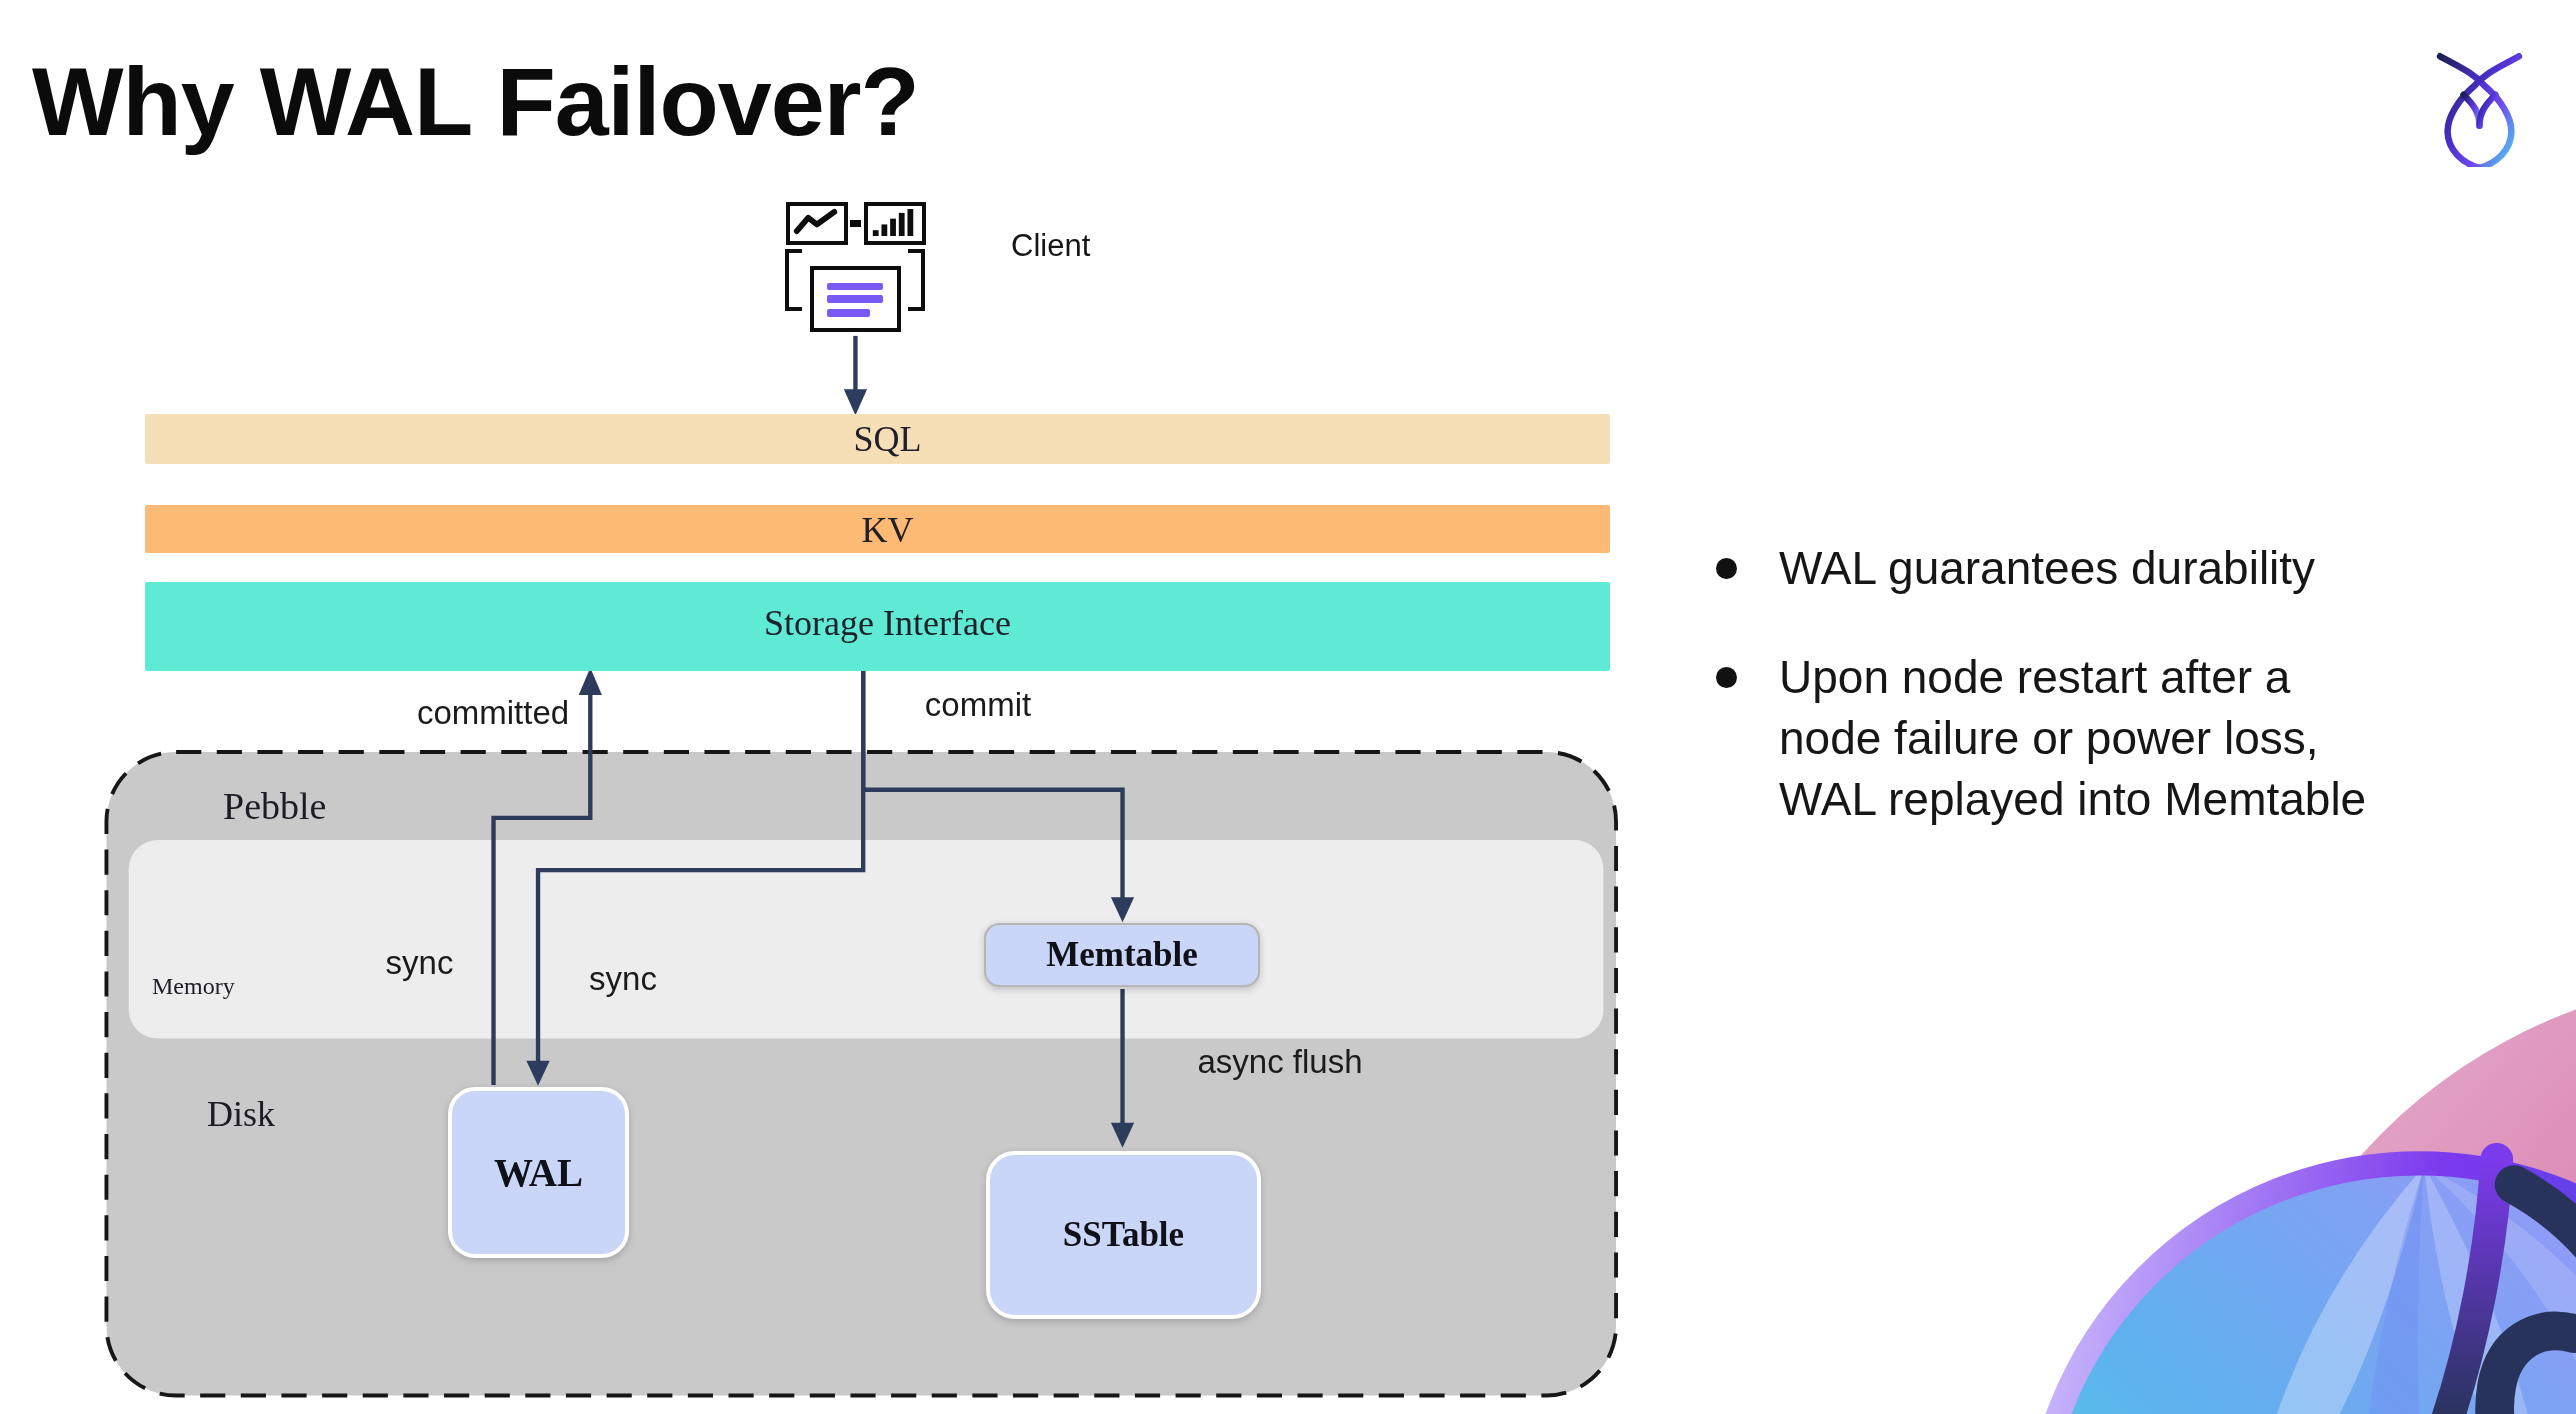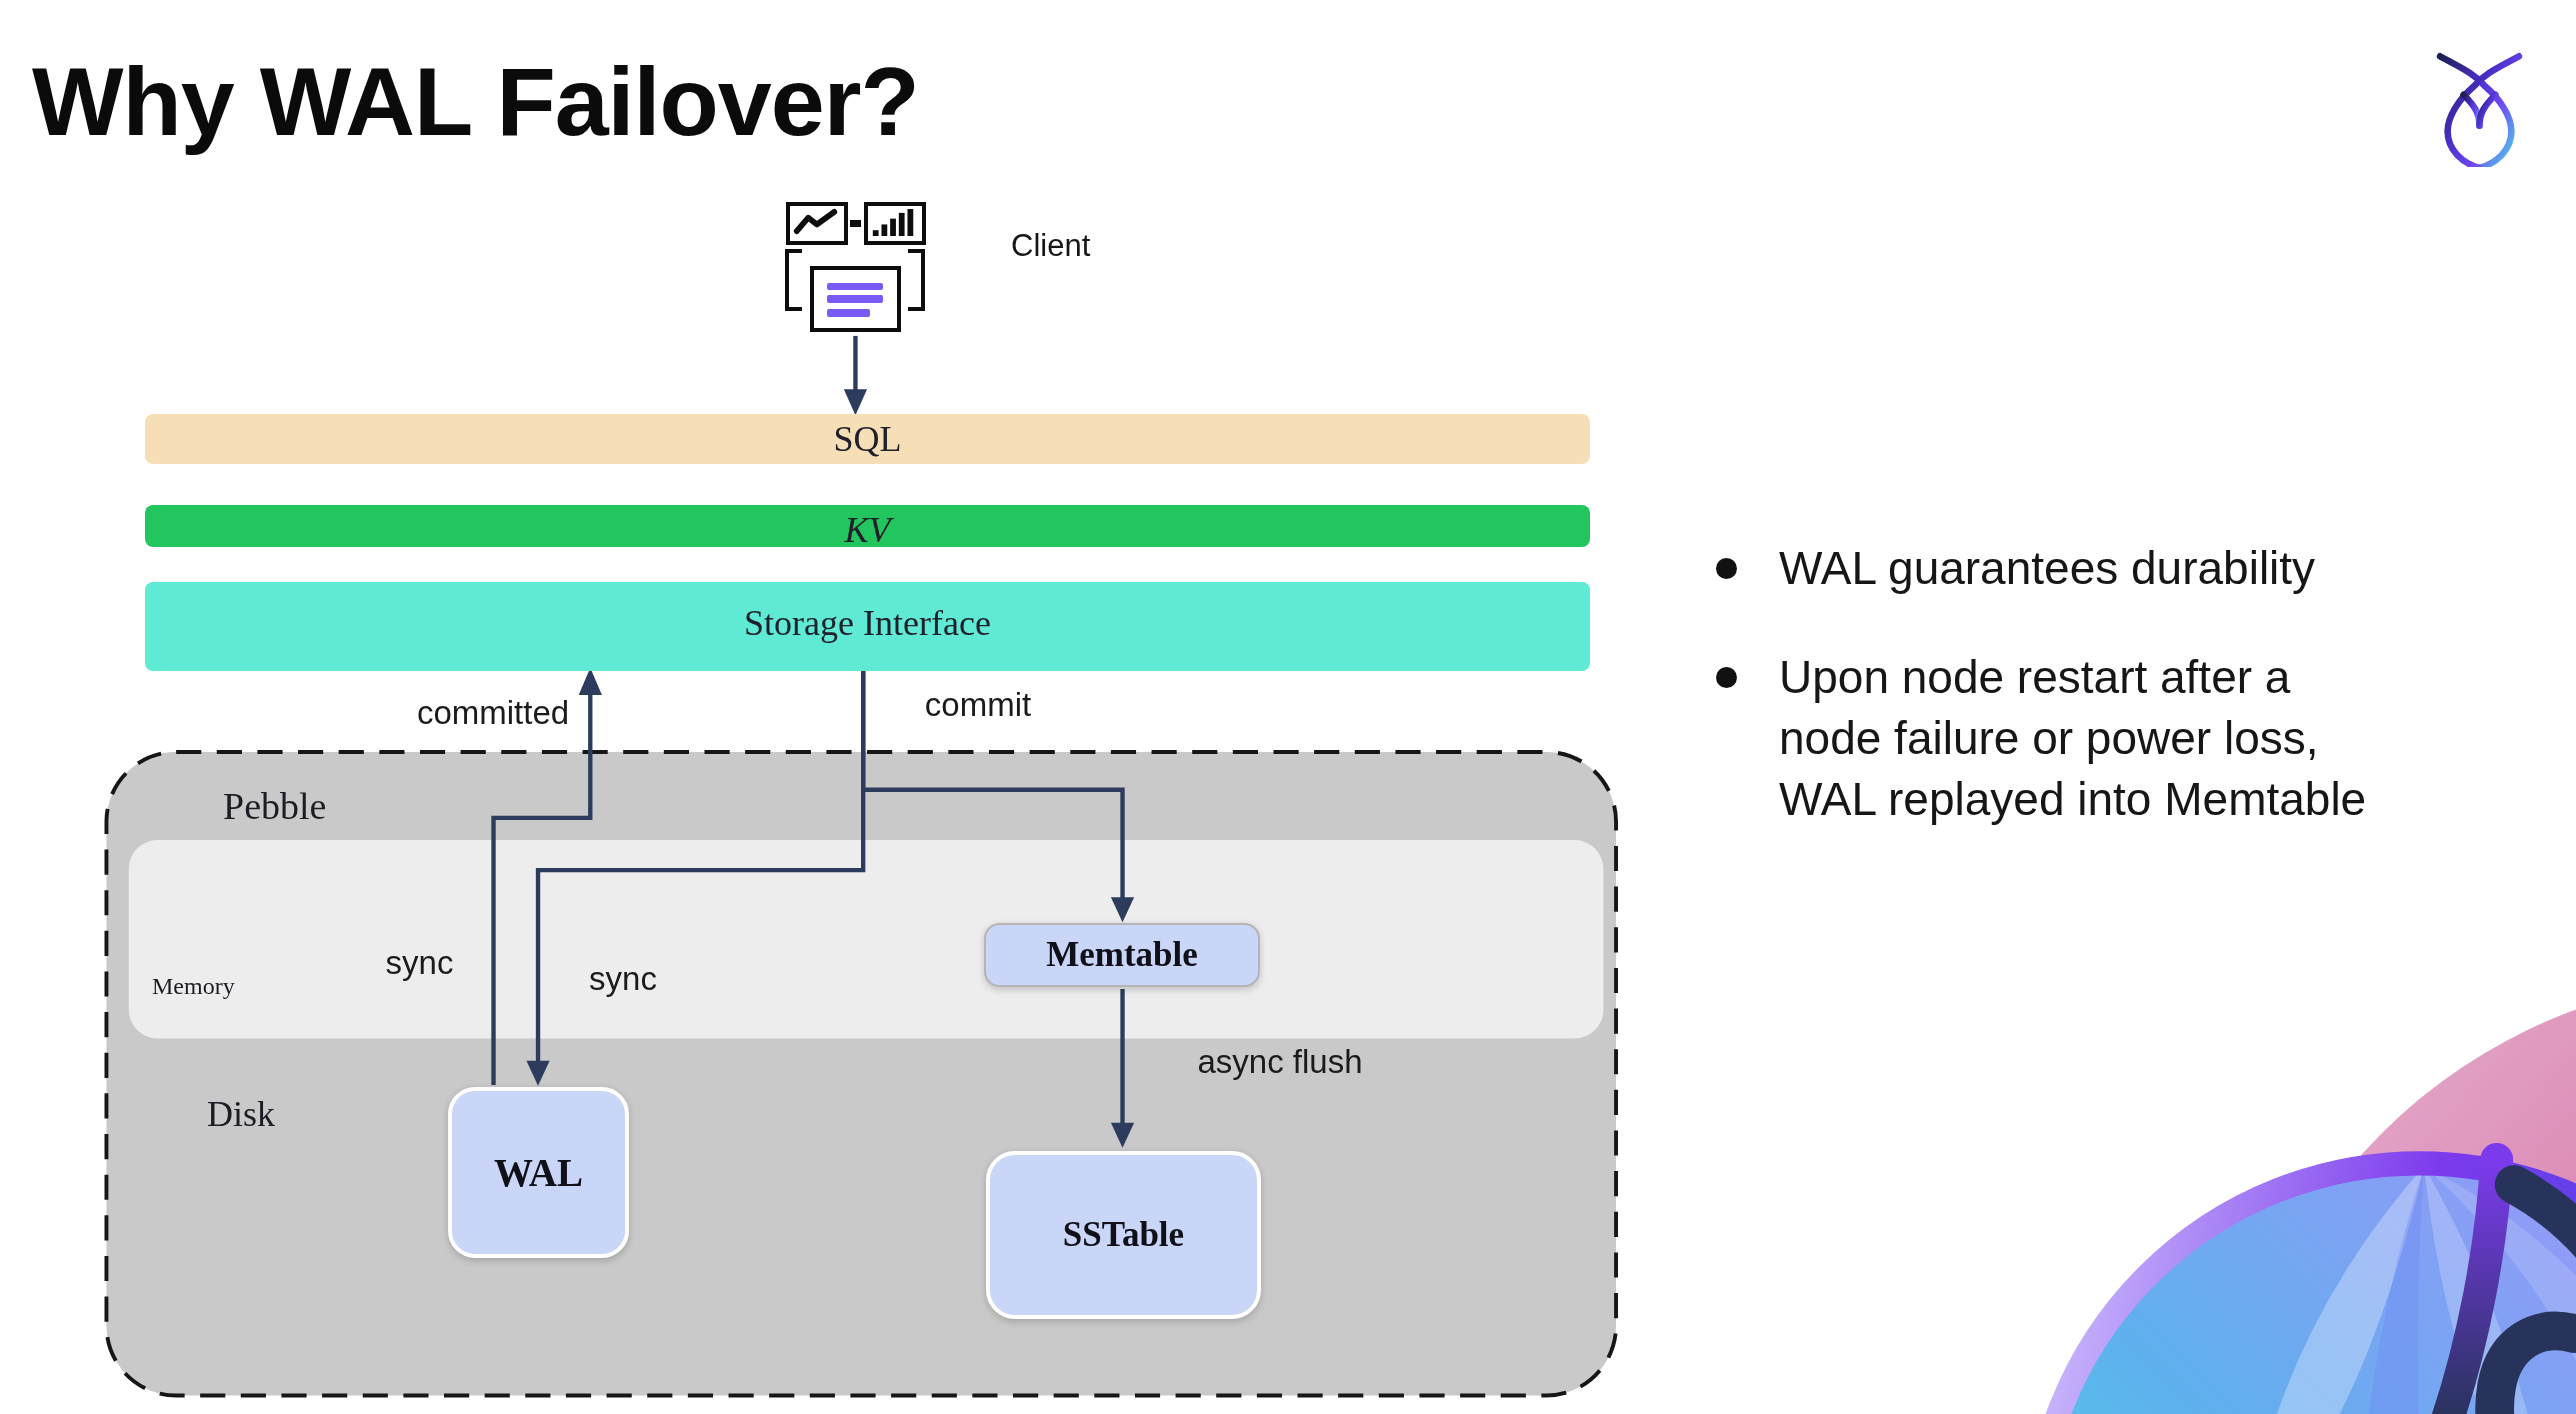--- a/index.html
+++ b/index.html
@@ -15,24 +15,24 @@
   .chartbox{border:4.8px solid #0d0d0d;background:#fff;box-sizing:border-box;}
   .dashjoin{background:#0d0d0d;}
   .bracket{box-sizing:border-box;width:16.5px;height:62px;}
   .bracket.l{border-left:4.8px solid #0d0d0d;border-top:4.8px solid #0d0d0d;border-bottom:4.8px solid #0d0d0d;}
   .bracket.r{border-right:4.8px solid #0d0d0d;border-top:4.8px solid #0d0d0d;border-bottom:4.8px solid #0d0d0d;}
   .doc{border:4.8px solid #0d0d0d;background:#fff;box-sizing:border-box;}
   .docline{position:absolute;height:7.7px;border-radius:1.9px;background:#7a5af5;}
   .client-label{font-size:31px;color:#161616;}
 
   
-  .bar{left:145px;width:1445px;border-radius:8px;text-align:center;
-       font-family:"Liberation Serif","DejaVu Serif",serif;font-size:36px;color:#20202a;}
+  .bar{left:145px;width:1445px;border-radius:2px;text-align:center;
+       font-family:"Liberation Serif","DejaVu Serif",serif;font-size:36px;color:#20202a;padding-left:20px;}
   .bar-sql{top:414px;height:50px;line-height:50px;background:#f6dfb7;}
-  .bar-kv{top:505px;height:42px;line-height:50px;background:#22c55e;font-style:italic;}
+  .bar-kv{top:505px;height:48px;line-height:50px;background:#fdba74;}
   .bar-storage{top:582px;height:89px;line-height:83px;background:#5eead4;}
 
   
   .serif-label{font-family:"Liberation Serif","DejaVu Serif",serif;color:#1c1c24;}
   .edge-label{font-size:33px;color:#1b1b1b;text-align:center;}
 
   
   .node{background:#c9d6f7;display:flex;align-items:center;justify-content:center;box-sizing:border-box;
         font-family:"Liberation Serif","DejaVu Serif",serif;font-weight:bold;color:#101018;
         box-shadow:0 2.9px 7.7px rgba(0,0,0,0.18);}

